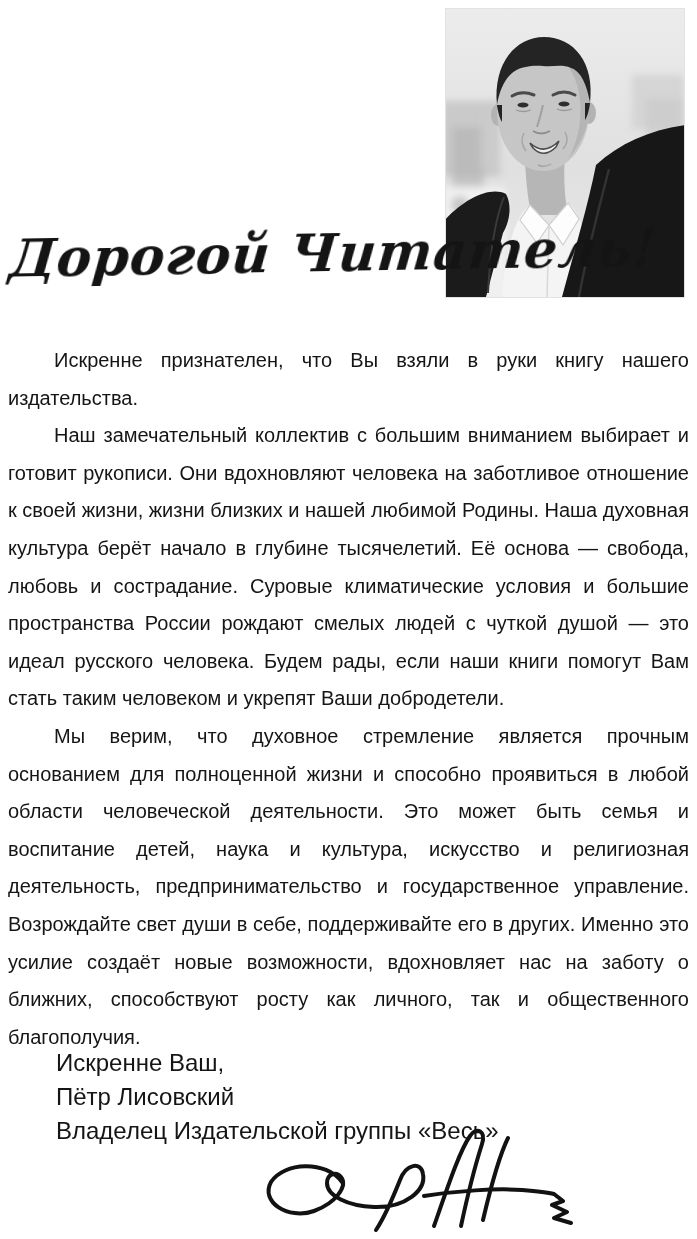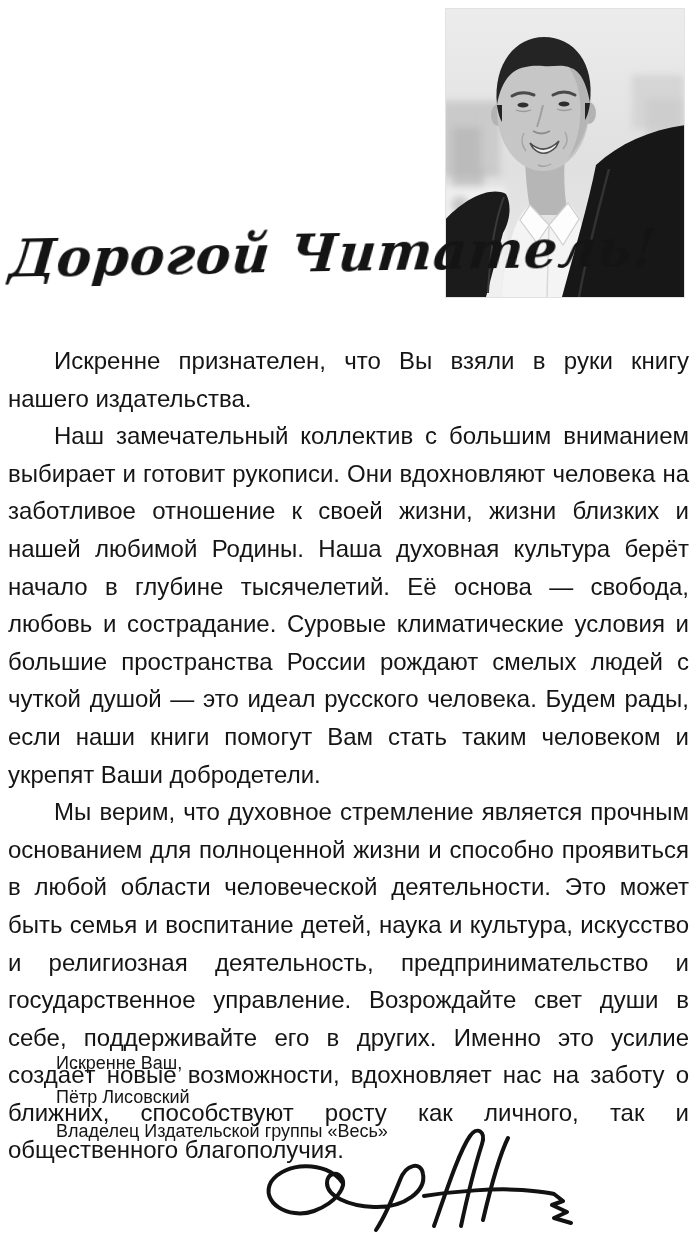--- a/index.html
+++ b/index.html
@@ -35,31 +35,31 @@
     letter-spacing: 1px;
     color: #141414;
     transform: skewX(-6deg) rotate(-1deg);
     white-space: nowrap;
   }
   .body-text {
     position: absolute;
     left: 8px;
     top: 342px;
     width: 681px;
-    font-size: 24px;
+    font-size: 20px;
     line-height: 37.6px;
     text-align: justify;
     color: #151515;
   }
   .body-text p { text-indent: 46px; margin: 0; }
   .closing {
     position: absolute;
     left: 56px;
     top: 1046px;
-    font-size: 18px;
+    font-size: 24px;
     line-height: 34px;
     color: #151515;
   }
   .signature {
     position: absolute;
     left: 256px;
     top: 1124px;
     width: 336px;
     height: 112px;
   }

